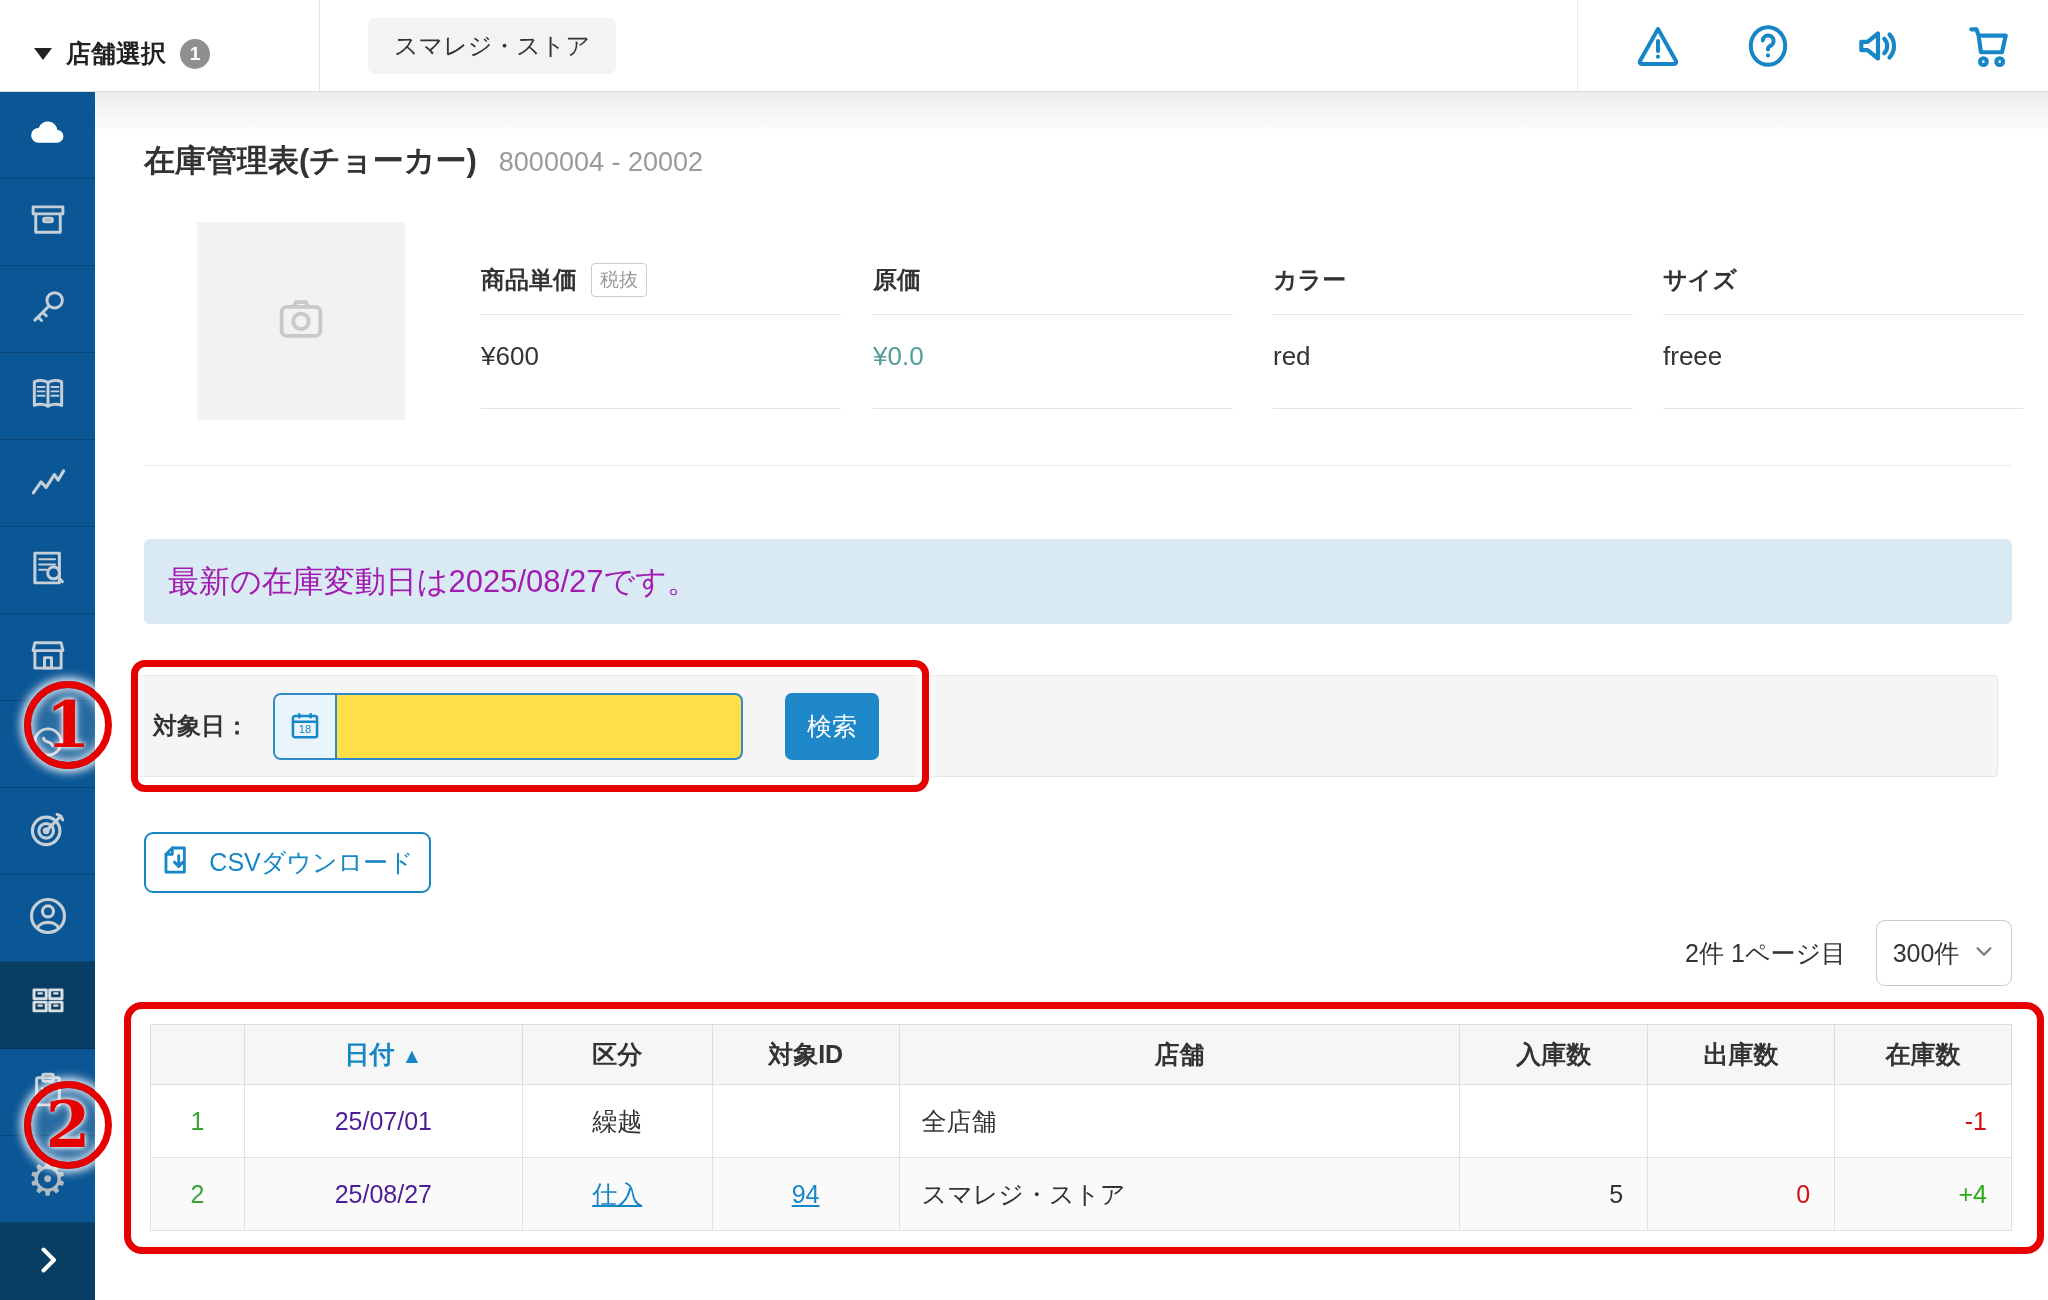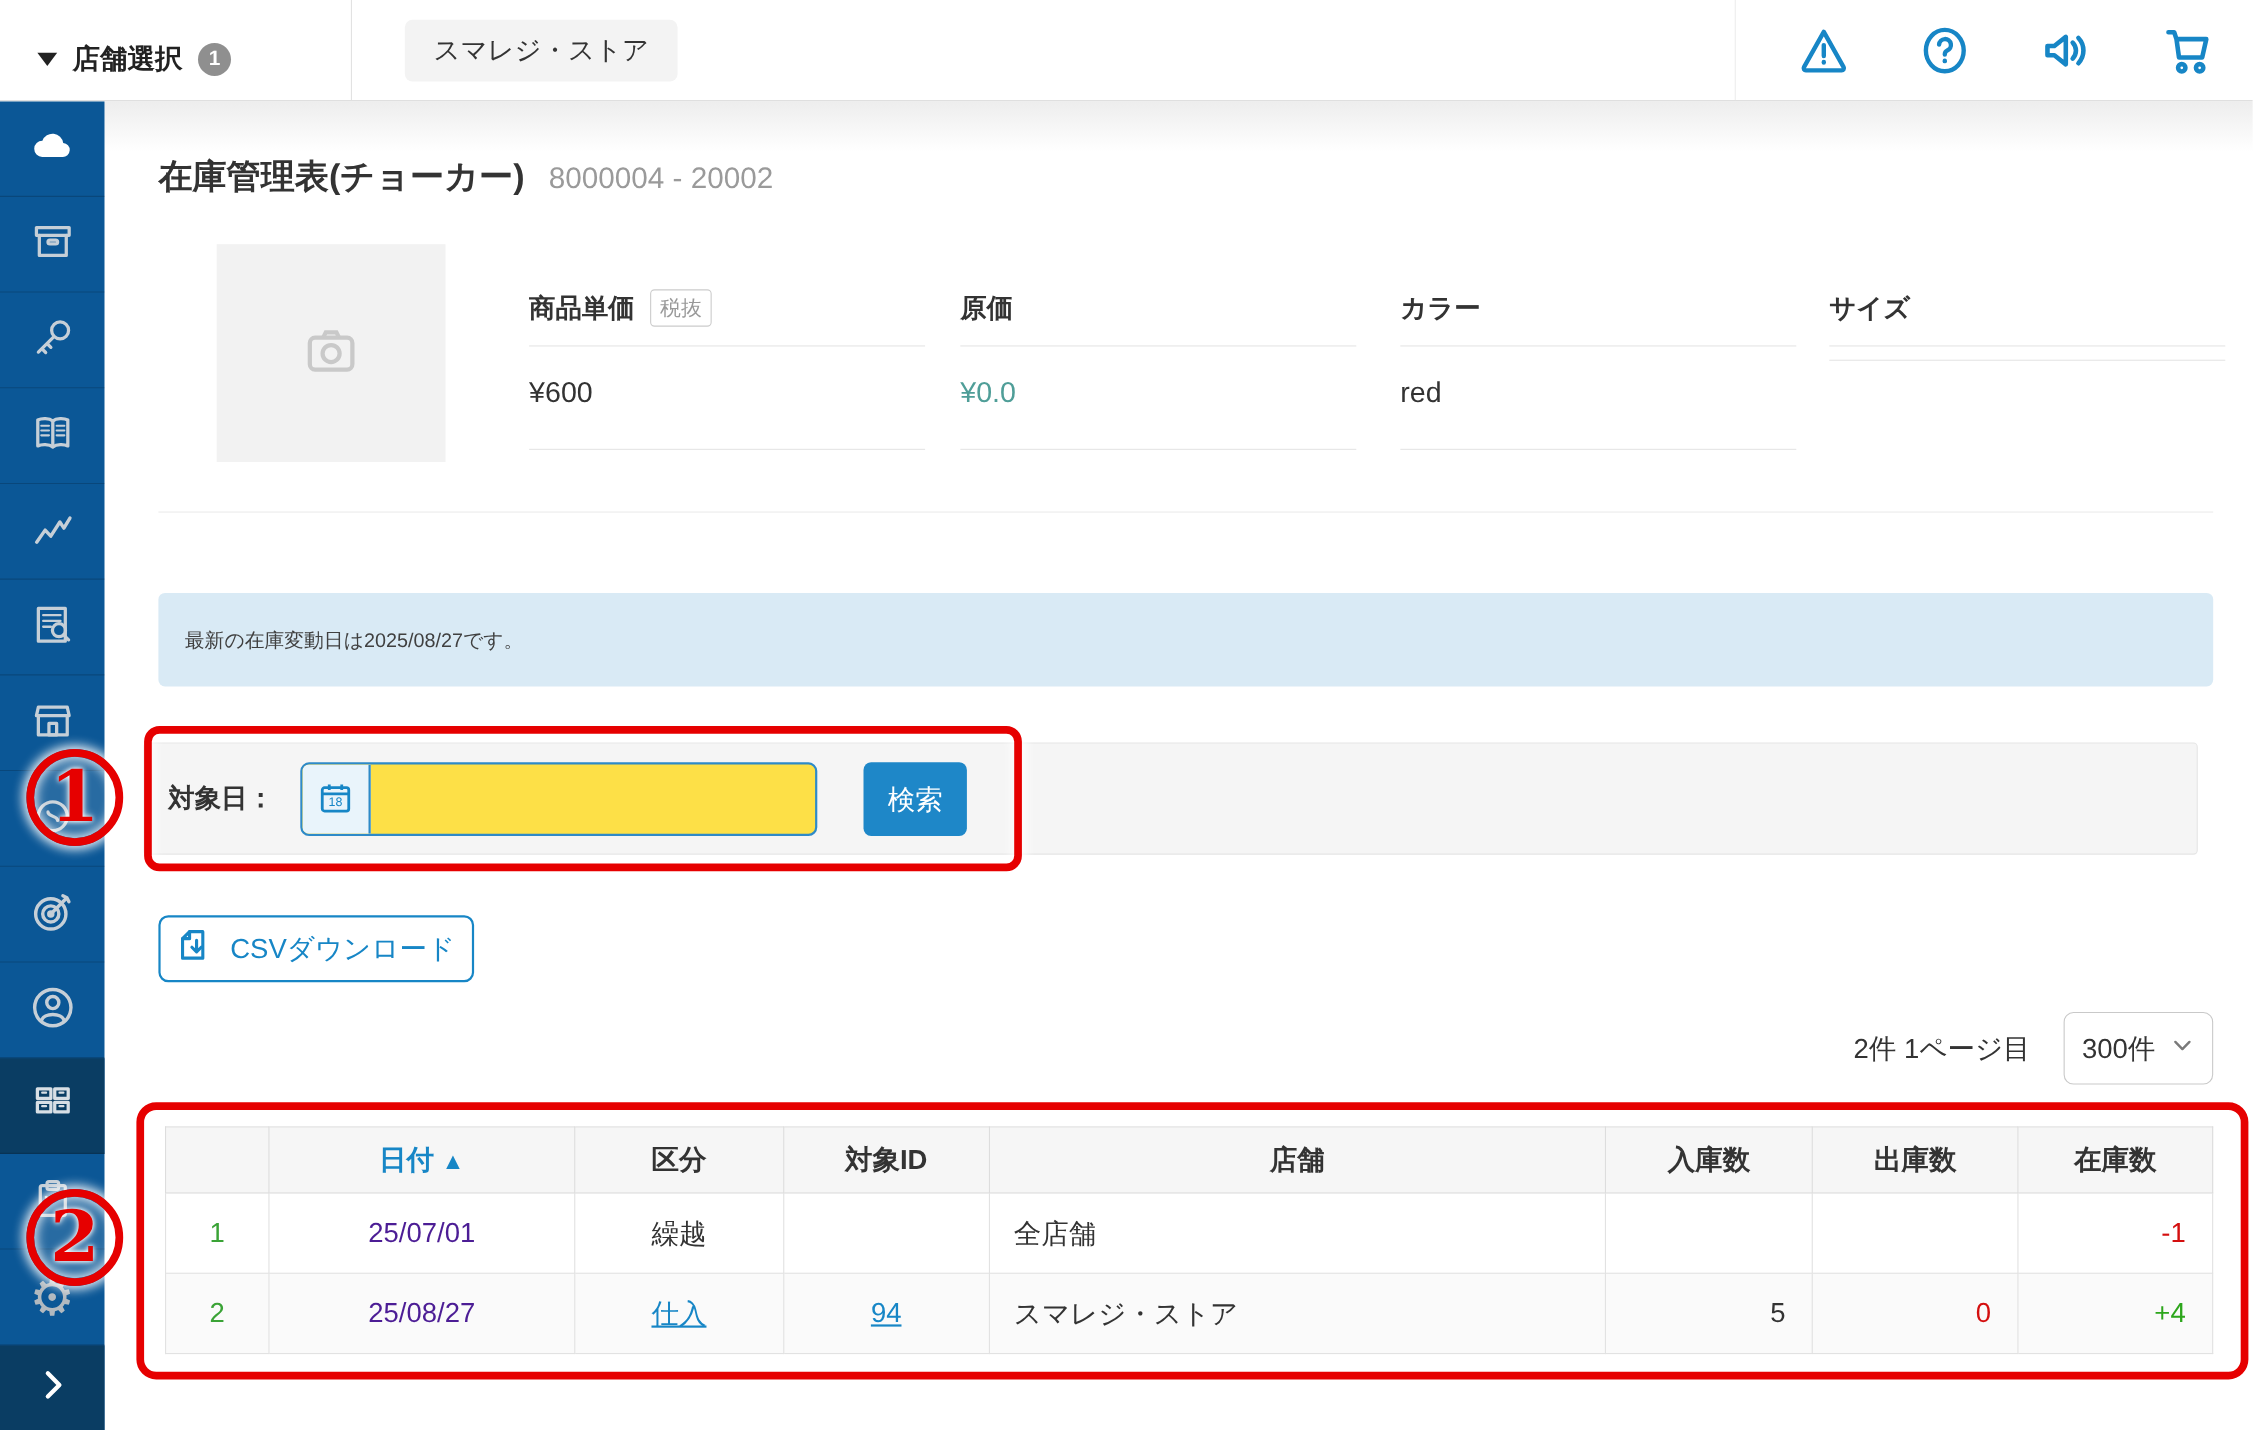--- a/index.html
+++ b/index.html
@@ -54,21 +54,21 @@
   .tax-badge { font-size:19px; color:#999; border:1px solid #ccc; border-radius:4px; padding:3px 8px; background:#fff; }
   .prod-field hr { border:none; border-top:1px solid #e5e5e5; margin:12px 0 0 0; }
   .prod-field .val { font-size:26px; color:#333; padding:26px 0 24px 0; }
   .val.teal { color:#4f9e98; }
   .f1 { left:386px; } .f2 { left:778px; } .f3 { left:1178px; } .f4 { left:1568px; }
 
   .content-divider { position:absolute; left:49px; top:373px; width:1868px; border-top:1px solid #ececec; }
 
   .notice { position:absolute; left:49px; top:447px; width:1868px; height:85px; background:#d9eaf5;
             border-radius:6px; display:flex; align-items:center; padding-left:24px; }
-  .notice-text { font-size:18px; color:#404040; }
+  .notice-text { font-size:31px; color:#a21caf; }
 
   .filter-bar { position:absolute; left:35px; top:583px; width:1868px; height:102px; background:#f5f5f5;
                 border:1px solid #e5e5e5; border-radius:4px; display:flex; align-items:center; padding-left:22px; }
   .filter-label { font-size:24px; font-weight:700; color:#333; margin-right:24px; }
   .date-widget { display:flex; align-items:stretch; height:67px; width:470px; background:#fde047;
                  border:2px solid #2e8ac8; border-radius:8px; overflow:hidden; cursor:pointer; }
   .date-cal { width:62px; background:#e9f4fb; border-right:2px solid #2e8ac8; display:flex;
               align-items:center; justify-content:center; }
   .date-cal svg { stroke:#1786c6; fill:none; stroke-width:1.8; }
   .date-text { flex:1; display:flex; align-items:center; justify-content:center; gap:24px;
@@ -294,20 +294,21 @@
         </div>
       <hr>
         <div class="val">red</div>
         <hr>
     </div>
     <div class="prod-field f4">
       <div class="lbl-row">
           <span class="lbl">サイズ</span>
         </div>
       <hr>
+        <div class="val">freee</div>
         <hr>
     </div>
 
     <div class="content-divider"></div>
 
     <div class="notice">
       <span class="notice-text">最新の在庫変動日は2025/08/27です。</span>
     </div>
 
     <div class="filter-bar">

